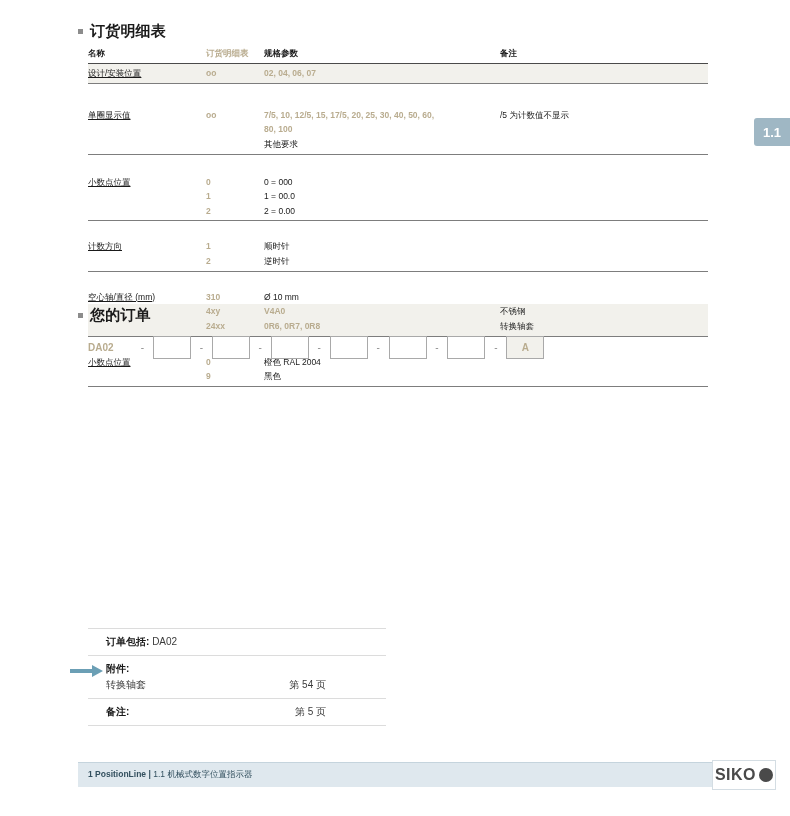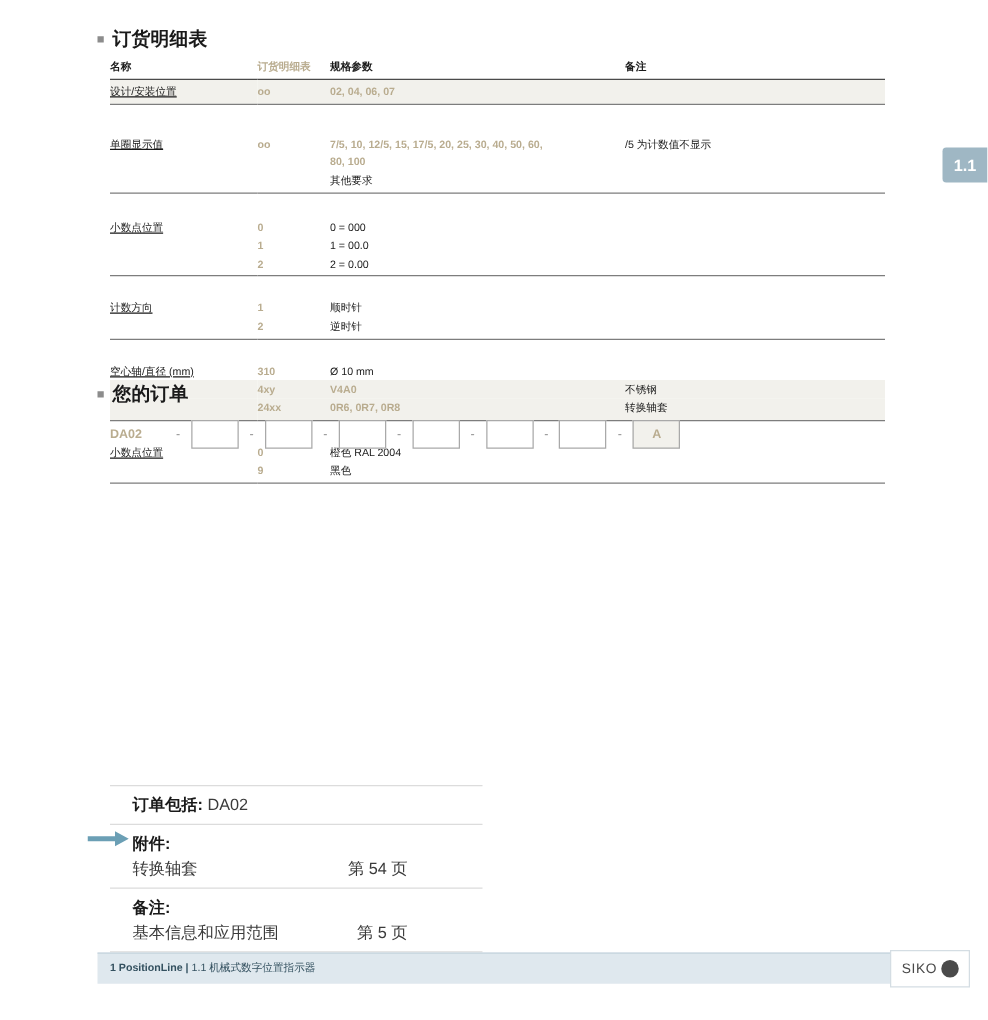--- a/index.html
+++ b/index.html
@@ -138,21 +138,21 @@
     color: #b9ac8f;
     font-weight: bold;
   }
 
   
   .info-panel {
     position: absolute;
     left: 88px;
     top: 628px;
     width: 298px;
-    font-size: 13px;
+    font-size: 10px;
   }
   .info-row {
     border-bottom: 1px solid #dcdcdc;
     padding: 6px 0 6px 18px;
     position: relative;
     min-height: 12px;
   }
   .info-row:first-child {
     border-top: 1px solid #dcdcdc;
   }
@@ -243,22 +243,22 @@
     align-items: center;
     gap: 3px;
   }
   .logo-circle {
     width: 14px;
     height: 14px;
     border-radius: 50%;
     background: #4a4a4a;
   }
   .logo-text {
-    font-size: 11px;
-    font-weight: normal;
+    font-size: 16px;
+    font-weight: bold;
     color: #4a4a4a;
     letter-spacing: 0.5px;
   }
 </style>
 </head>
 <body>
 
 <div class="section-head" style="left:78px; top:22px;">
   <span class="bullet"></span><span>订货明细表</span>
 </div>
@@ -412,21 +412,20 @@
     <span class="info-label">订单包括:</span>
     <span class="info-value">DA02</span>
   </div>
   <div class="info-row">
     <div class="info-label">附件:</div>
     <div class="info-sub">转换轴套</div>
     <div class="info-page">第 54 页</div>
   </div>
   <div class="info-row">
     <div class="info-label">备注:</div>
-    <div class="info-sub">基本信息和应用范围</div>
     <div class="info-page">第 5 页</div>
   </div>
 </div>
 
 <div class="side-tab">
   <span>1.1</span>
 </div>
 
 <div class="footer">
   <div class="footer-left">

